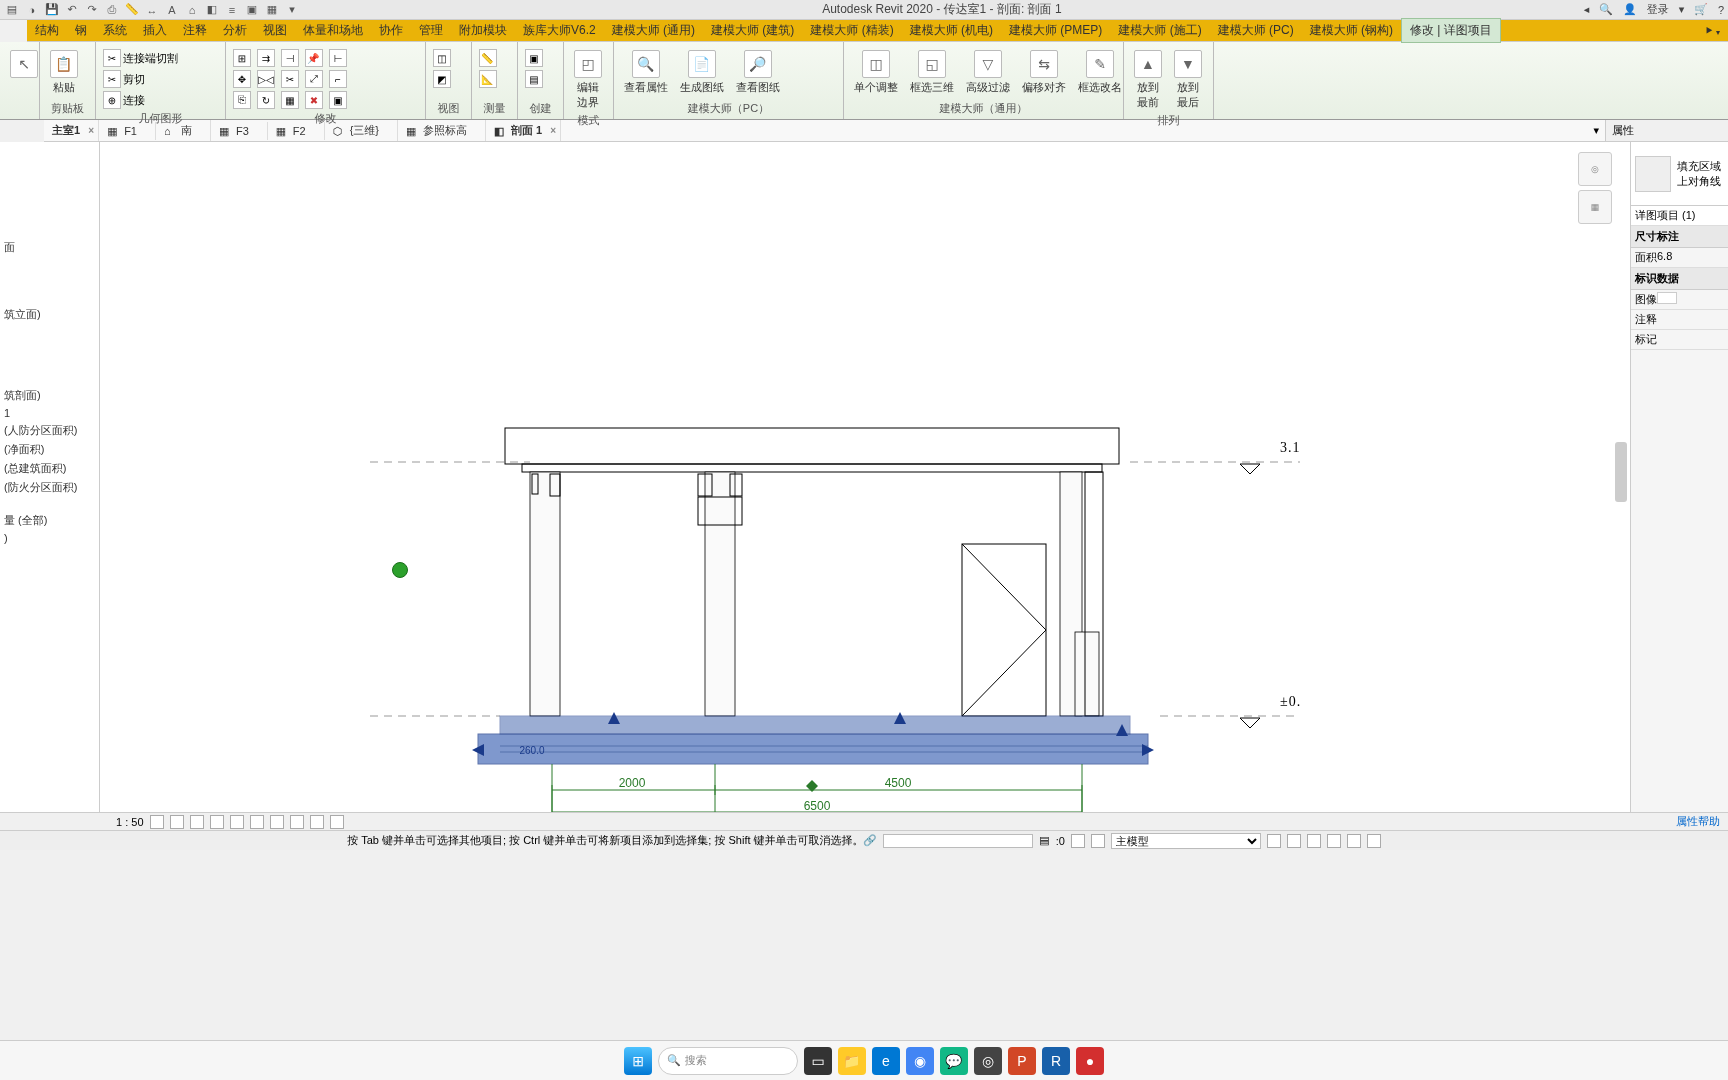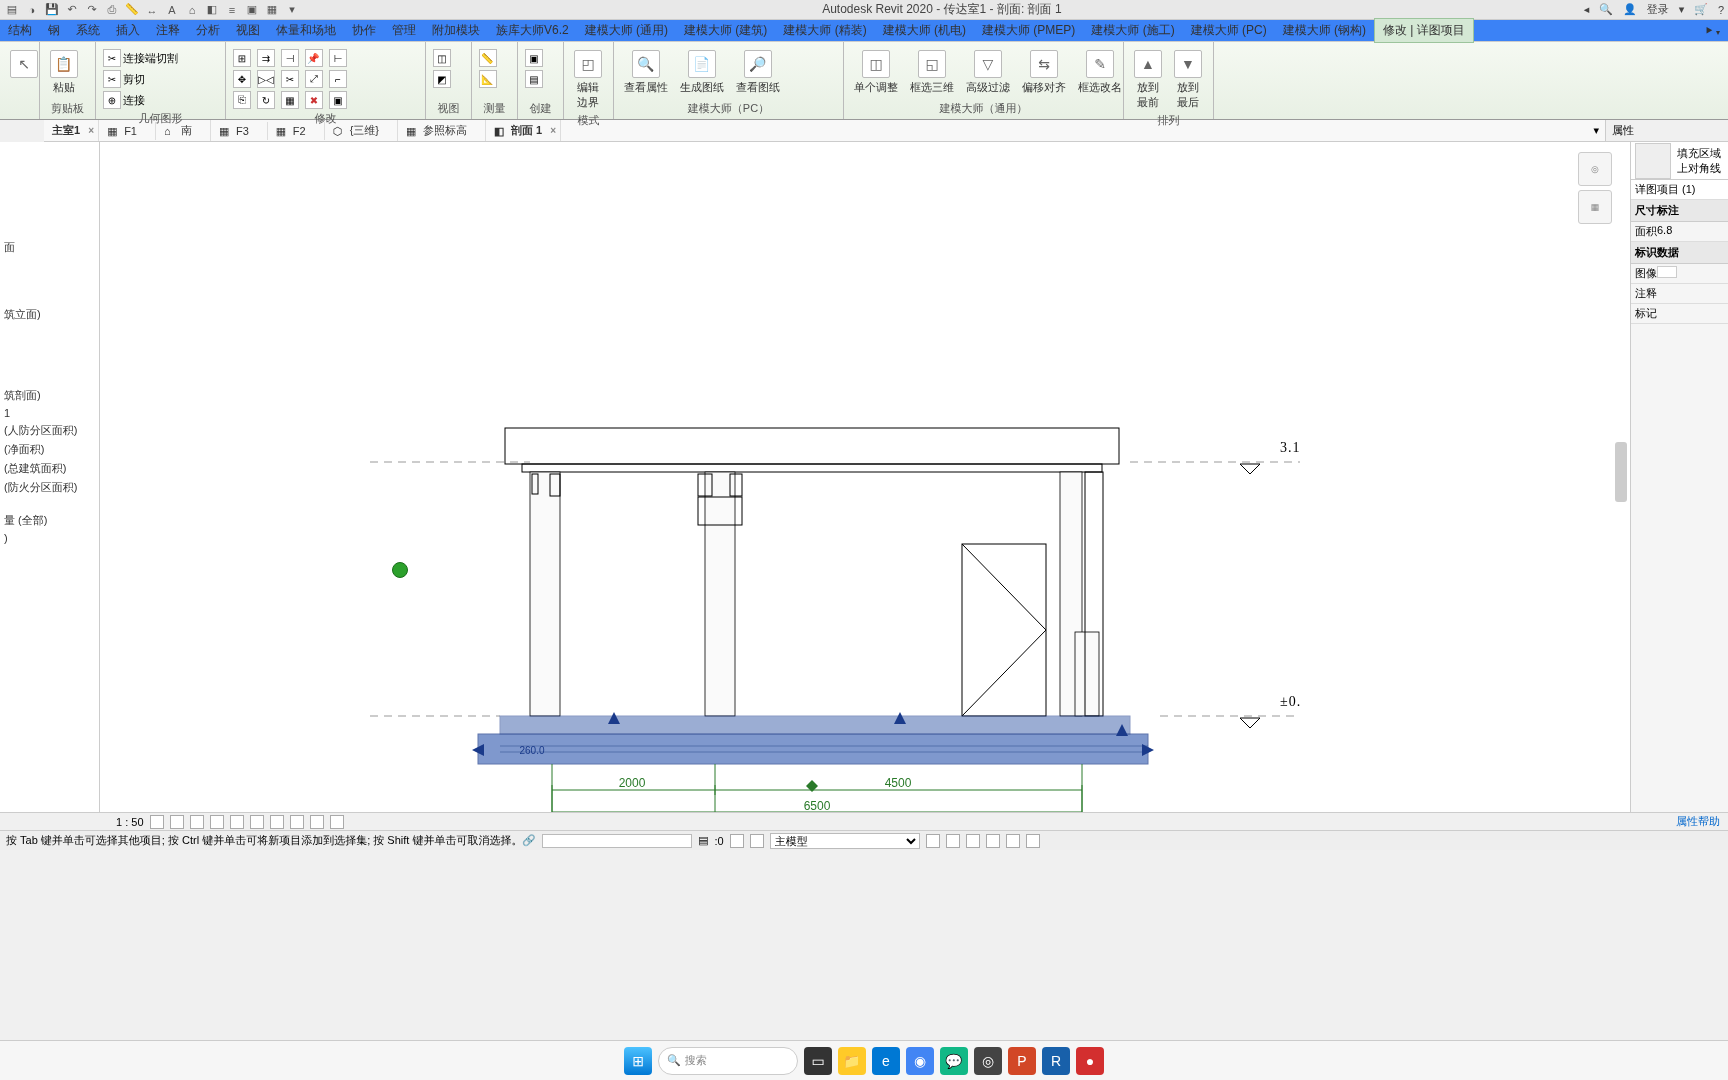--- a/index.html
+++ b/index.html
@@ -6,21 +6,21 @@
 body { background: #f0f0f0; width: 1728px; height: 1080px; overflow: hidden; font-size: 11px; }
 
 
 .titlebar { height: 20px; background: #e8e8e8; display: flex; align-items: center; padding: 0 4px; border-bottom: 1px solid #ccc; }
 .qat { display: flex; gap: 4px; align-items: center; }
 .qat-btn { width: 16px; height: 16px; display: inline-flex; align-items: center; justify-content: center; color: #555; cursor: pointer; }
 .title-text { flex: 1; text-align: center; color: #444; font-size: 12px; }
 .title-right { display: flex; gap: 10px; align-items: center; color: #444; }
 
 
-.menubar { height: 22px; background: #3b82f6; display: flex; align-items: center; border-bottom: 1px solid #ccc; }
+.menubar { height: 22px; background: #eab308; display: flex; align-items: center; border-bottom: 1px solid #ccc; margin-left: 27px; }
 .menuitem { padding: 3px 8px; font-size: 12px; color: #333; cursor: pointer; }
 .menuitem.active { background: #d4e8d4; border: 1px solid #9cc49c; }
 .menuitem.right-arrow::after { content: " ▾"; font-size: 8px; }
 
 
 .ribbon { height: 78px; background: linear-gradient(#f5f9f2,#e8f0e4); display: flex; border-bottom: 1px solid #999; }
 .ribbon-group { border-right: 1px solid #bbb; padding: 2px 6px; display: flex; flex-direction: column; justify-content: space-between; }
 .ribbon-group-body { display: flex; gap: 4px; align-items: flex-start; flex: 1; padding-top: 4px; }
 .ribbon-group-title { text-align: center; font-size: 11px; color: #555; padding: 1px 0; }
 .rbtn { display: flex; flex-direction: column; align-items: center; gap: 2px; cursor: pointer; padding: 2px 4px; }
@@ -64,21 +64,21 @@
 
 .panel-right { width: 98px; background: #f5f5f5; border-left: 1px solid #ccc; }
 .prop-row { border-bottom: 1px solid #ddd; padding: 2px 4px; font-size: 11px; display: flex; justify-content: flex-start; }
 .prop-head { background: #e8e8e8; font-weight: bold; padding: 3px 4px; font-size: 11px; border-bottom: 1px solid #ccc; }
 
 
 .viewcontrol { height: 18px; background: #f0f0f0; border-top: 1px solid #ccc; display: flex; align-items: center; padding: 0 6px; gap: 6px; font-size: 11px; }
 .vc-btn { width: 14px; height: 14px; border: 1px solid #aaa; background: #fff; }
 
 
-.statusbar { height: 20px; background: #eee; border-top: 1px solid #ccc; display: flex; align-items: center; padding: 0 6px; font-size: 11px; justify-content: flex-start; }
+.statusbar { height: 20px; background: #eee; border-top: 1px solid #ccc; display: flex; align-items: center; padding: 0 6px; font-size: 11px; justify-content: center; }
 .status-right { display: flex; gap: 6px; align-items: center; }
 .status-input { width: 150px; height: 14px; background: #fff; border: 1px solid #bbb; }
 .status-select { width: 150px; height: 16px; background: #fff; border: 1px solid #bbb; font-size: 11px; }
 
 
 .taskbar { position: absolute; bottom: 0; left: 0; right: 0; height: 40px; background: rgba(245,245,245,0.95); border-top: 1px solid #ccc; display: flex; align-items: center; justify-content: center; gap: 6px; }
 .task-icon { width: 28px; height: 28px; border-radius: 4px; display: flex; align-items: center; justify-content: center; font-size: 14px; color: #fff; }
 .searchbox { width: 140px; height: 28px; background: #fff; border: 1px solid #ccc; border-radius: 14px; display: flex; align-items: center; padding: 0 8px; font-size: 11px; color: #888; gap: 4px; }
 
 </style>
@@ -438,21 +438,21 @@
       <circle cx="882" cy="558" r="16" class="grid-circle"></circle>
         <text x="882" y="559" class="grid-label">C</text>
     </svg>
 
     <div class="cursor-dot"></div>
 
     <div class="canvas-thumb"></div>
   </div>
 
   <div class="panel-right">
-    <div style="height:38px;background:#fff;border-bottom:1px solid #ccc;display:flex;align-items:center;padding:4px;gap:6px">
+    <div style="height:64px;background:#fff;border-bottom:1px solid #ccc;display:flex;align-items:center;padding:4px;gap:6px">
       <div style="width:36px;height:36px;background:#eee;border:1px solid #ccc"></div>
       <div style="font-size:11px">
         <div>填充区域</div>
         <div>上对角线</div>
       </div>
     </div>
     <div class="prop-row" style="background:#fff">
         <span>详图项目 (1)</span>
       </div>
     <div class="prop-head">尺寸标注</div>

